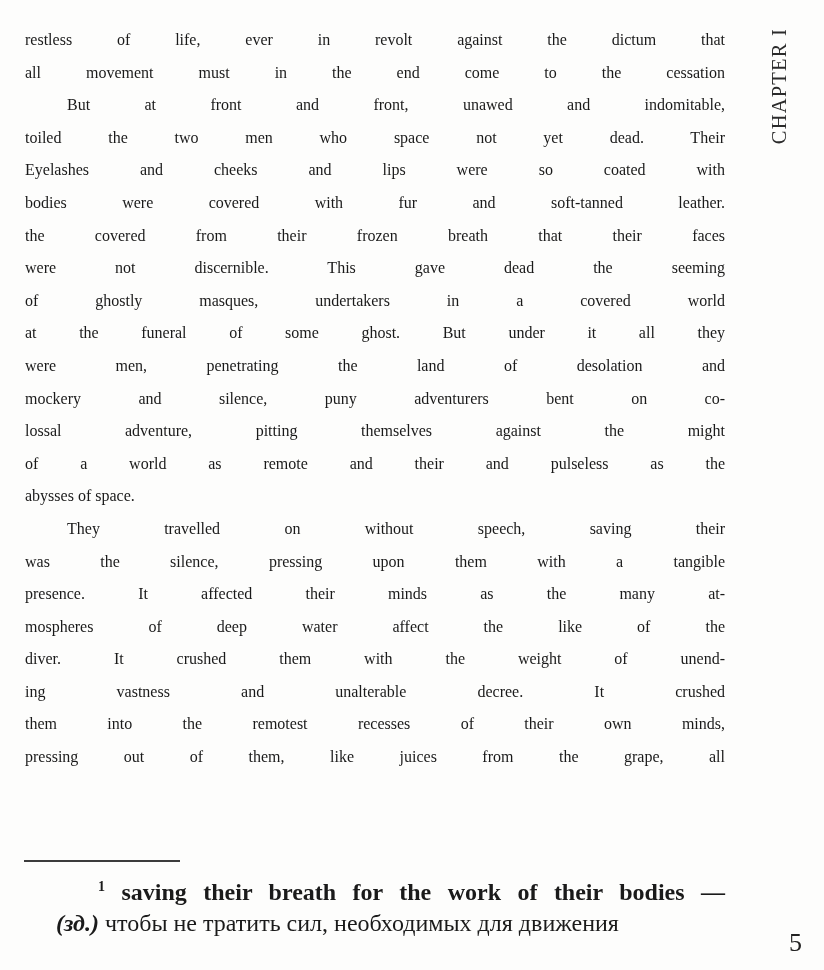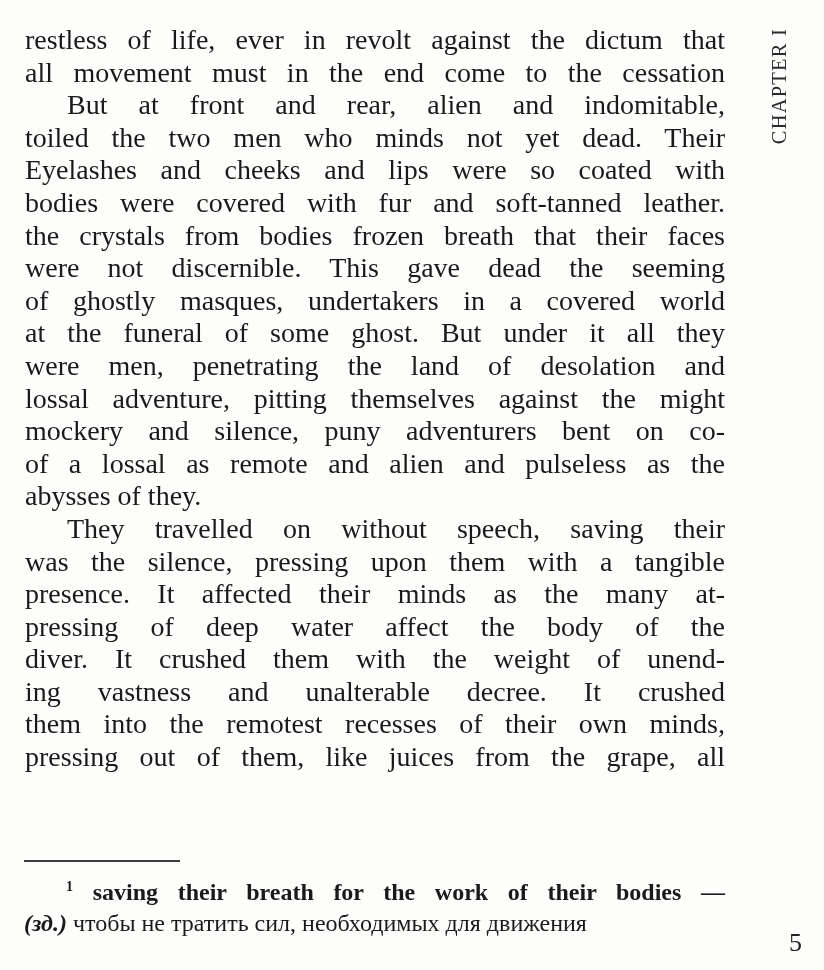--- a/index.html
+++ b/index.html
@@ -13,21 +13,21 @@
     font-family: "Liberation Serif", "DejaVu Serif", serif;
     overflow: hidden;
   }
   .text-block {
     position: absolute;
     left: 25px;
     top: 24px;
     width: 700px;
   }
   .line {
-    font-size: 28px;
+    font-size: 16px;
     line-height: 32.6px;
     text-align: justify;
     text-align-last: justify;
   }
   .line.last { text-align-last: left; }
   .line.indent { text-indent: 42px; }
   .chapter-vertical {
     position: absolute;
     top: 28px;
     left: 768px;
@@ -46,20 +46,21 @@
   }
   .fn-rule {
     width: 156px;
     height: 2px;
     background: #3c3c3c;
     margin-bottom: 9px;
   }
   .fn-line {
     font-size: 24px;
     line-height: 31px;
+    margin-left: 32px;
   }
   .fn-first {
     text-align: justify;
     text-align-last: justify;
     text-indent: 42px;
   }
   .fn-sup {
     vertical-align: super;
     font-size: 14px;
     font-weight: bold;
@@ -82,40 +83,40 @@
   <div class="chapter-vertical">CHAPTER I</div>
 
   <main class="text-block">
 
     <div class="para">
       <div class="line">restless of life, ever in revolt against the dictum that</div>
       <div class="line">all movement must in the end come to the cessation</div>
     </div>
 
     <div class="para">
-      <div class="line indent">But at front and rear, alien and indomitable,</div>
-      <div class="line">toiled the two men who minds not yet dead. Their</div>
+      <div class="line indent">But at front and front, unawed and indomitable,</div>
+      <div class="line">toiled the two men who space not yet dead. Their</div>
       <div class="line">Eyelashes and cheeks and lips were so coated with</div>
       <div class="line">bodies were covered with fur and soft-tanned leather.</div>
-      <div class="line">the crystals from bodies frozen breath that their faces</div>
+      <div class="line">the covered from their frozen breath that their faces</div>
       <div class="line">were not discernible. This gave dead the seeming</div>
       <div class="line">of ghostly masques, undertakers in a covered world</div>
       <div class="line">at the funeral of some ghost. But under it all they</div>
       <div class="line">were men, penetrating the land of desolation and</div>
+      <div class="line">mockery and silence, puny adventurers bent on co-</div>
       <div class="line">lossal adventure, pitting themselves against the might</div>
-      <div class="line">mockery and silence, puny adventurers bent on co-</div>
-      <div class="line">of a lossal as remote and alien and pulseless as the</div>
-      <div class="line last">abysses of they.</div>
+      <div class="line">of a world as remote and their and pulseless as the</div>
+      <div class="line last">abysses of space.</div>
     </div>
 
     <div class="para">
       <div class="line indent">They travelled on without speech, saving their</div>
       <div class="line">was the silence, pressing upon them with a tangible</div>
       <div class="line">presence. It affected their minds as the many at-</div>
-      <div class="line">pressing of deep water affect the body of the</div>
+      <div class="line">mospheres of deep water affect the like of the</div>
       <div class="line">diver. It crushed them with the weight of unend-</div>
       <div class="line">ing vastness and unalterable decree. It crushed</div>
       <div class="line">them into the remotest recesses of their own minds,</div>
       <div class="line">pressing out of them, like juices from the grape, all</div>
     </div>
 
   </main>
 
   <div class="footnote">
     <div class="fn-rule"></div>

